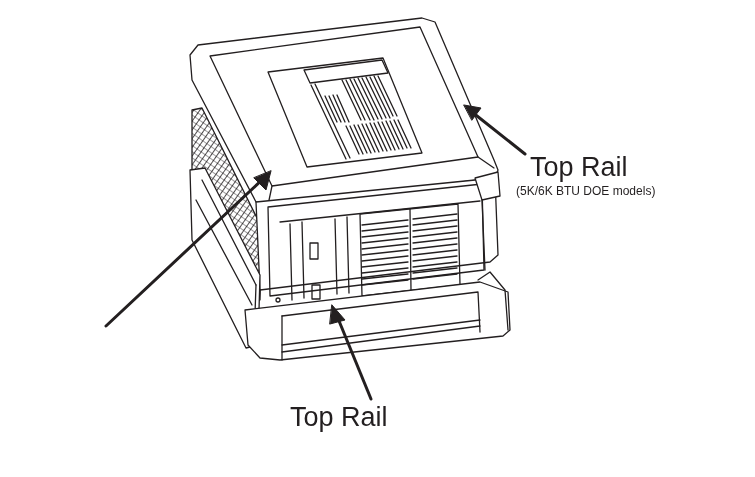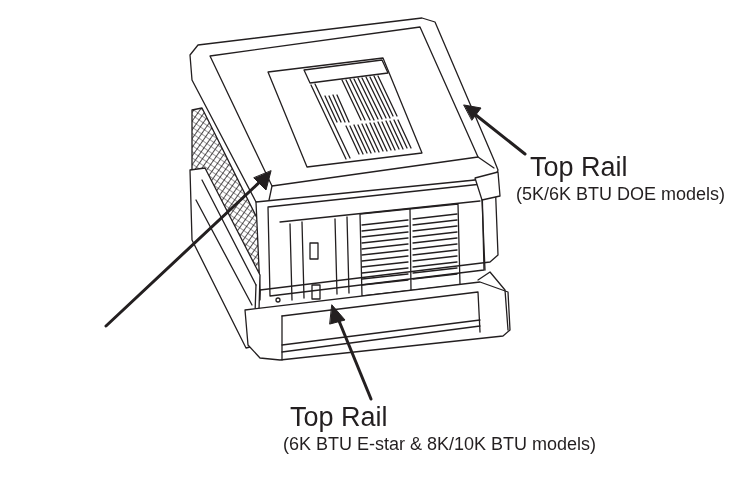--- a/index.html
+++ b/index.html
@@ -1,20 +1,20 @@
 <!DOCTYPE html>
 <html><head>
 <meta charset="utf-8">
 <style>
   html, body { margin:0; padding:0; background:#ffffff; }
   #stage { position:relative; width:755px; height:477px; overflow:hidden; background:#fff; font-family:"Liberation Sans", sans-serif; color:#231f20;margin-left:20px; }
   svg#art { position:absolute; left:0; top:0; }
   .lbl { position:absolute; white-space:nowrap; line-height:1; }
   .big { font-size:27px; }
-  .small { font-size:18px; }
+  .small { font-size:12px; }
 </style>
 </head>
 <body>
 
 <div id="stage">
   <svg id="art" width="755" height="477" viewBox="0 0 755 477" fill="none" stroke="#231f20" stroke-width="1.3" stroke-linejoin="round" stroke-linecap="round">
     <defs>
       <pattern id="mesh" width="5" height="5" patternUnits="userSpaceOnUse" patternTransform="rotate(35)">
         <rect width="5" height="5" fill="#fff" stroke="none"></rect>
         <line x1="0" y1="0" x2="0" y2="5" stroke="#231f20" stroke-width="1.6"></line>
@@ -109,14 +109,13 @@
       <line x1="351" y1="399" x2="317" y2="316"></line>
       <polygon points="312,305 325,320 310,324" fill="#231f20" stroke-width="1"></polygon>
     </g>
   </svg>
 
   <div class="lbl big" style="left:510px; top:154px;">Top Rail</div>
   <div class="lbl small" style="left:496px; top:185px;">(5K/6K BTU DOE models)</div>
 
 
   <div class="lbl big" style="left:270px; top:404px;">Top Rail</div>
-  <div class="lbl small" style="left:263px; top:435px;">(6K BTU E-star &amp; 8K/10K BTU models)</div>
 </div>
 
 </body></html>

